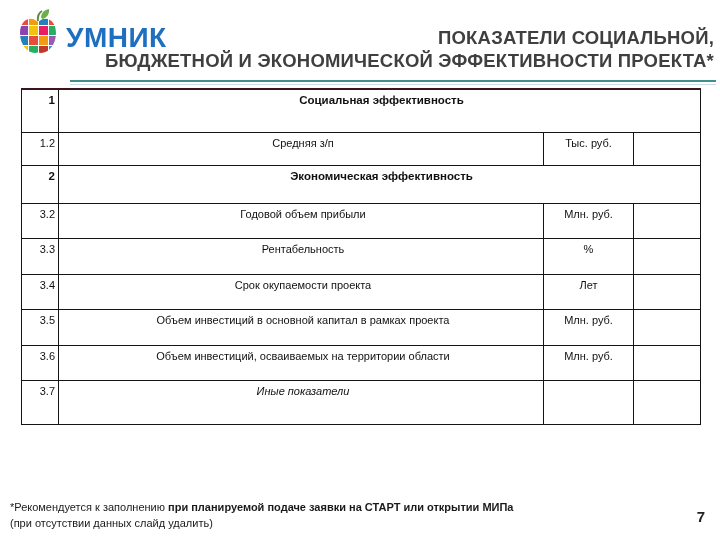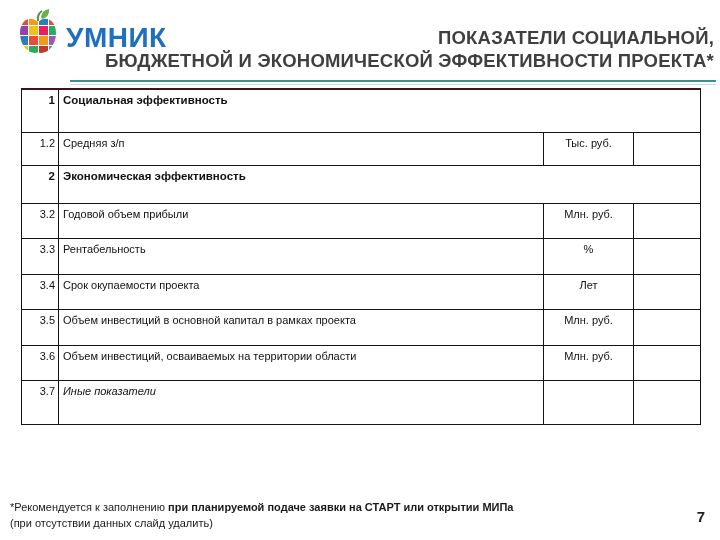--- a/index.html
+++ b/index.html
@@ -65,21 +65,21 @@
   table.indicators td {
     border: 1.5px solid #141414;
     vertical-align: top;
     font-size: 11px;
     padding-top: 4px;
     overflow: hidden;
     white-space: nowrap;
   }
   table.indicators tr:first-child td { border-top: 2px solid #3a161c; }
   td.c-num   { text-align: right; padding-right: 3px; }
-  td.c-label { text-align: left;  padding-left: 4px; }
+  td.c-label { text-align: center;  padding-left: 4px; }
   td.c-unit  { text-align: center; }
   td.c-value { }
   tr.section td { font-weight: bold; font-size: 11.5px; }
   tr.italic td.c-label { font-style: italic; margin-top: 45px; }
 
   .h43 { height: 43px; } .h36 { height: 36px; } .h33 { height: 33px; }
   .h38 { height: 38px; } .h35 { height: 35px; } .h44 { height: 44px; }
 
   
   .footer {

